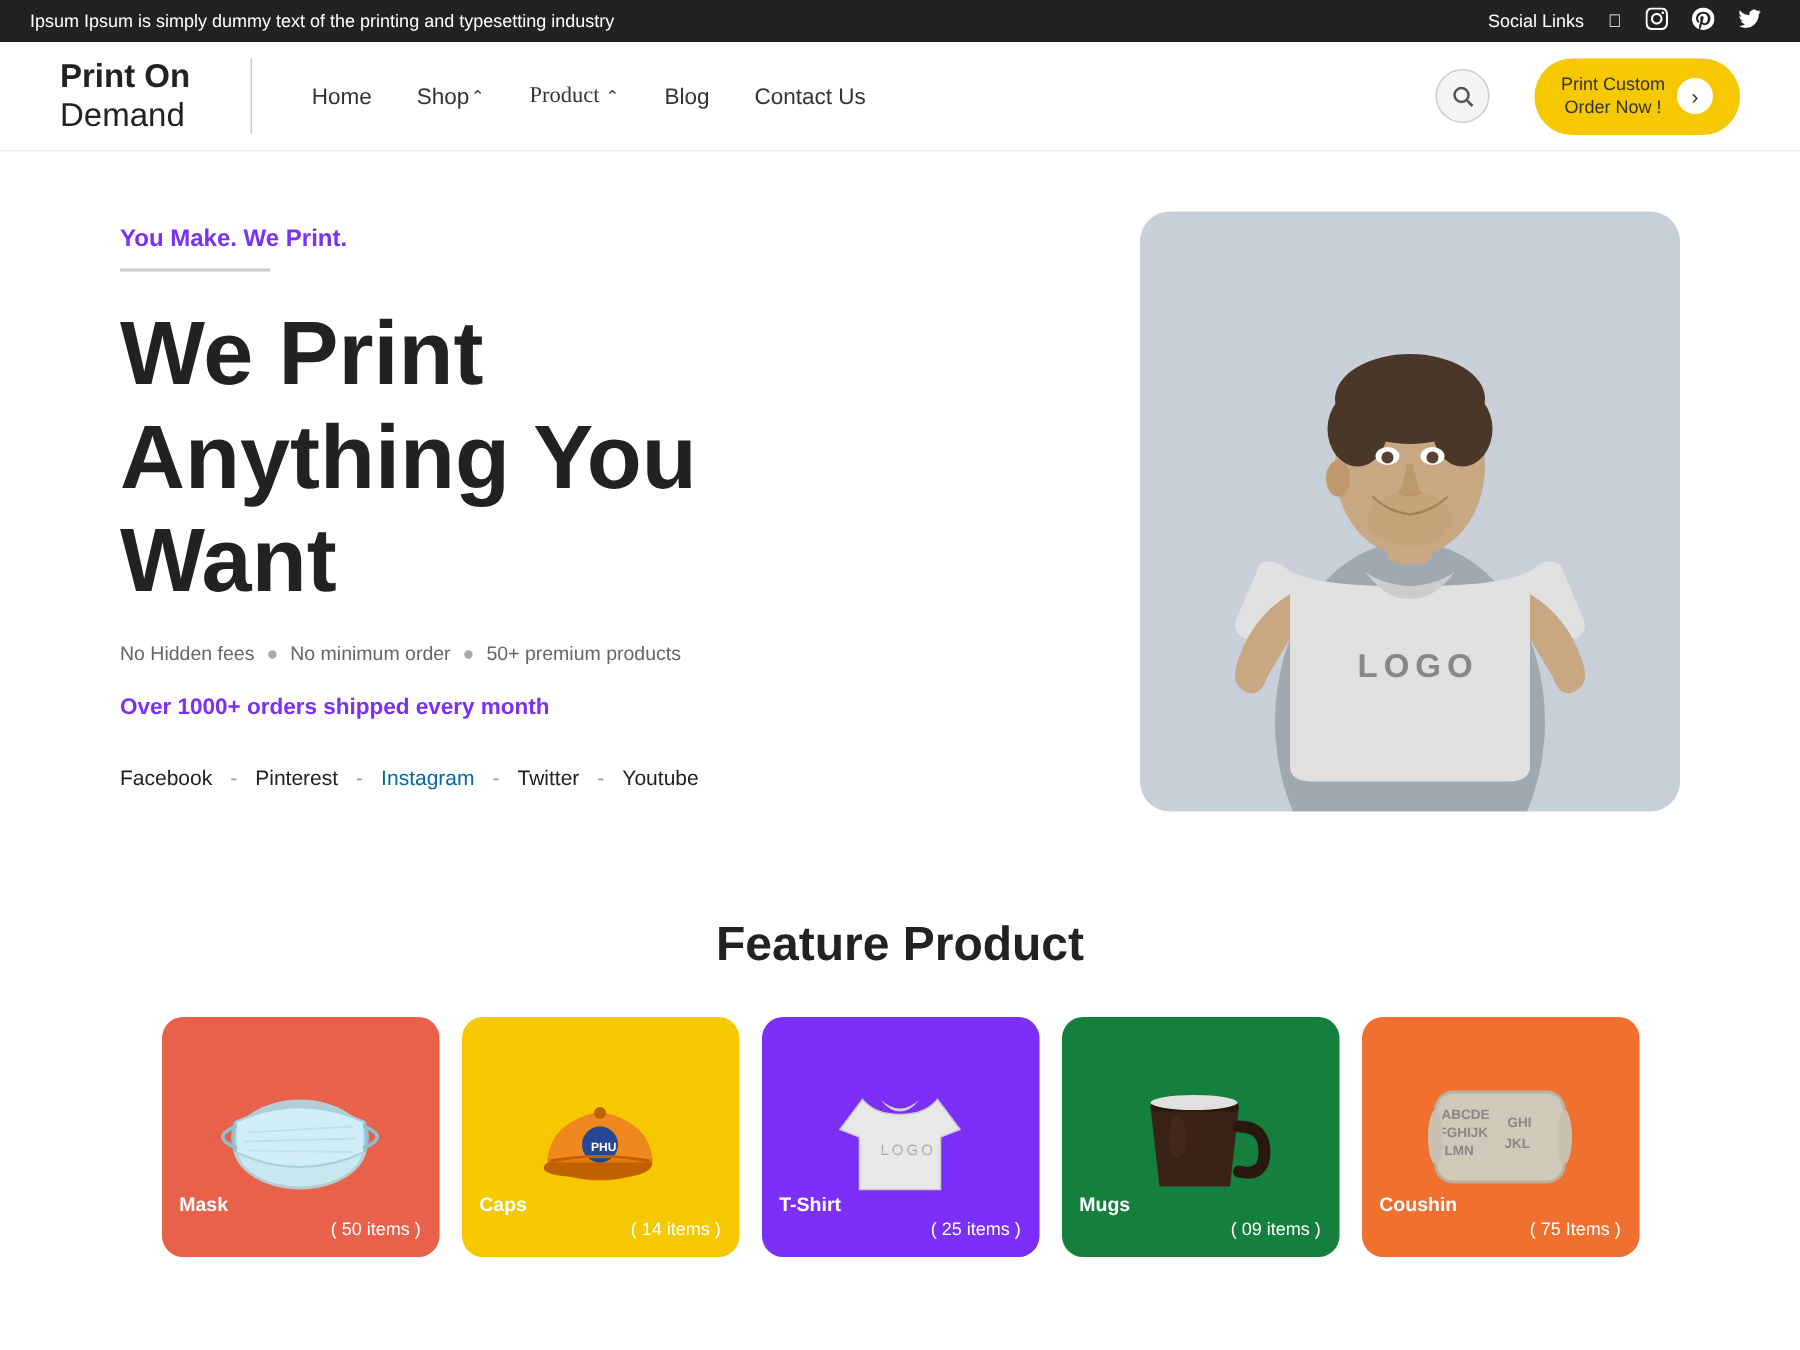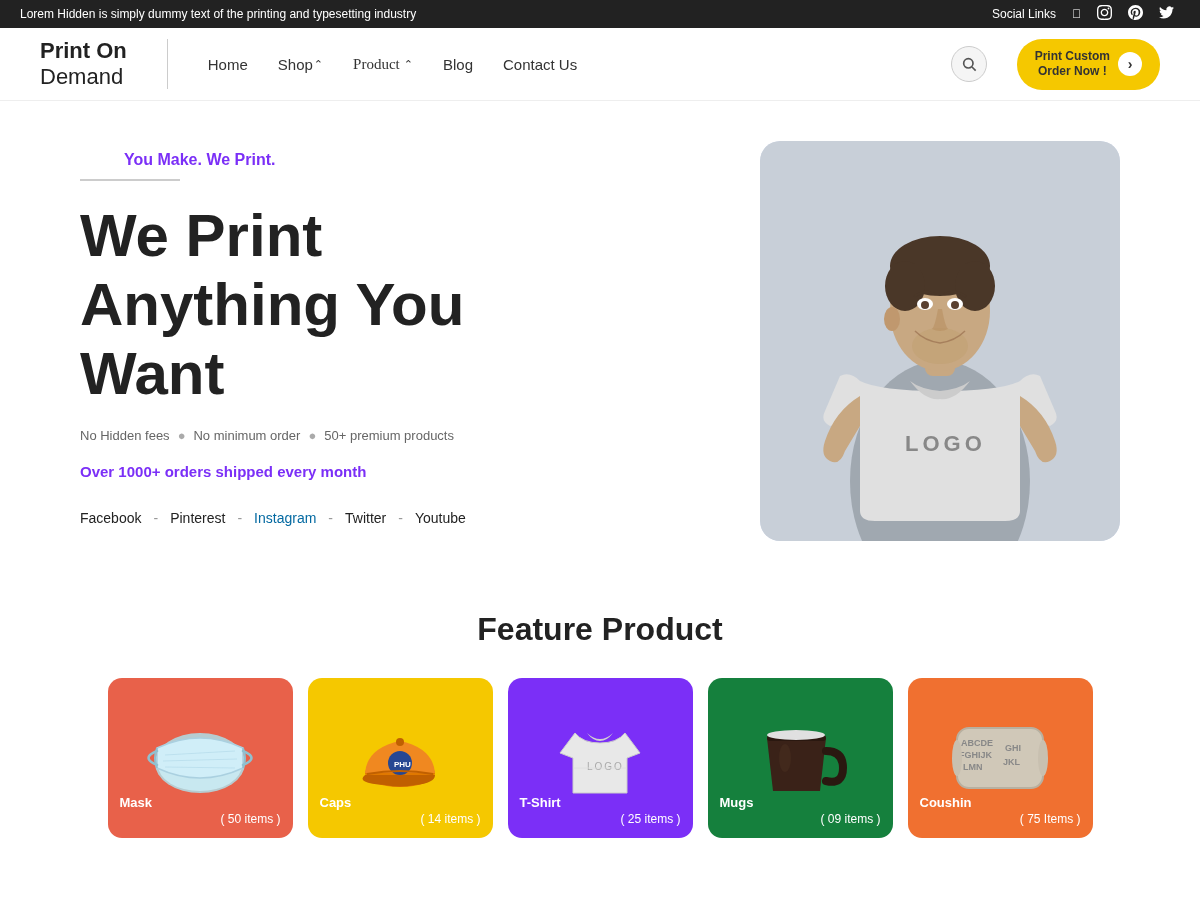--- a/index.html
+++ b/index.html
@@ -48,21 +48,21 @@
       display: flex; align-items: center; justify-content: center;
       font-size: 15px;
     }
     .cta-btn {
       background: #f5c800;
       color: #333;
       border: none;
       border-radius: 25px;
       padding: 10px 18px 10px 18px;
       font-size: 13px;
-      font-weight: bold;
+      font-weight: normal;
       cursor: pointer;
       display: flex;
       align-items: center;
       gap: 8px;
     }
     .cta-btn .arrow-circle {
       width: 24px; height: 24px;
       background: #fff;
       border-radius: 50%;
       display: flex; align-items: center; justify-content: center;
@@ -75,21 +75,20 @@
       align-items: flex-start;
       padding: 40px 80px 40px 80px;
       gap: 40px;
     }
     .hero-text { flex: 1; padding-top: 10px; }
     .hero-tagline {
       color: #7b2ff7;
       font-size: 16px;
       font-weight: bold;
       margin-bottom: 10px;
-      margin-left: 44px;
     }
     .hero-divider {
       width: 100px;
       height: 2px;
       background: #ccc;
       margin-bottom: 20px;
     }
     .hero-headline {
       font-size: 60px;
       font-weight: bold;
@@ -191,21 +190,21 @@
     
     .mask-svg, .cap-svg, .tshirt-svg, .mug-svg, .cushion-svg {
       width: 110px;
       height: 90px;
     }
   </style>
 </head>
 <body>
 
 <div class="top-bar">
-  <span>Lorem Hidden is simply dummy text of the printing and typesetting industry</span>
+  <span>Ipsum Ipsum is simply dummy text of the printing and typesetting industry</span>
   <div class="social-links">
     <span>Social Links</span>
     <span class="social-icon"></span>
 
     <span class="social-icon">
       <svg width="15" height="15" viewBox="0 0 24 24" fill="white">
           <path d="M12 2.163c3.204 0 3.584.012 4.85.07 3.252.148 4.771 1.691 4.919 4.919.058 1.265.069 1.645.069 4.849 0 3.205-.012 3.584-.069 4.849-.149 3.225-1.664 4.771-4.919 4.919-1.266.058-1.644.07-4.85.07-3.204 0-3.584-.012-4.849-.07-3.26-.149-4.771-1.699-4.919-4.92-.058-1.265-.07-1.644-.07-4.849 0-3.204.013-3.583.07-4.849.149-3.227 1.664-4.771 4.919-4.919 1.266-.057 1.645-.069 4.849-.069zm0-2.163c-3.259 0-3.667.014-4.947.072-4.358.2-6.78 2.618-6.98 6.98-.059 1.281-.073 1.689-.073 4.948 0 3.259.014 3.668.072 4.948.2 4.358 2.618 6.78 6.98 6.98 1.281.058 1.689.072 4.948.072 3.259 0 3.668-.014 4.948-.072 4.354-.2 6.782-2.618 6.979-6.98.059-1.28.073-1.689.073-4.948 0-3.259-.014-3.667-.072-4.947-.196-4.354-2.617-6.78-6.979-6.98-1.281-.059-1.69-.073-4.949-.073zm0 5.838c-3.403 0-6.162 2.759-6.162 6.162s2.759 6.163 6.162 6.163 6.162-2.759 6.162-6.163c0-3.403-2.759-6.162-6.162-6.162zm0 10.162c-2.209 0-4-1.79-4-4 0-2.209 1.791-4 4-4s4 1.791 4 4c0 2.21-1.791 4-4 4zm6.406-11.845c-.796 0-1.441.645-1.441 1.44s.645 1.44 1.441 1.44c.795 0 1.439-.645 1.439-1.44s-.644-1.44-1.439-1.44z"></path>
         </svg>
     </span>
     <span class="social-icon">

